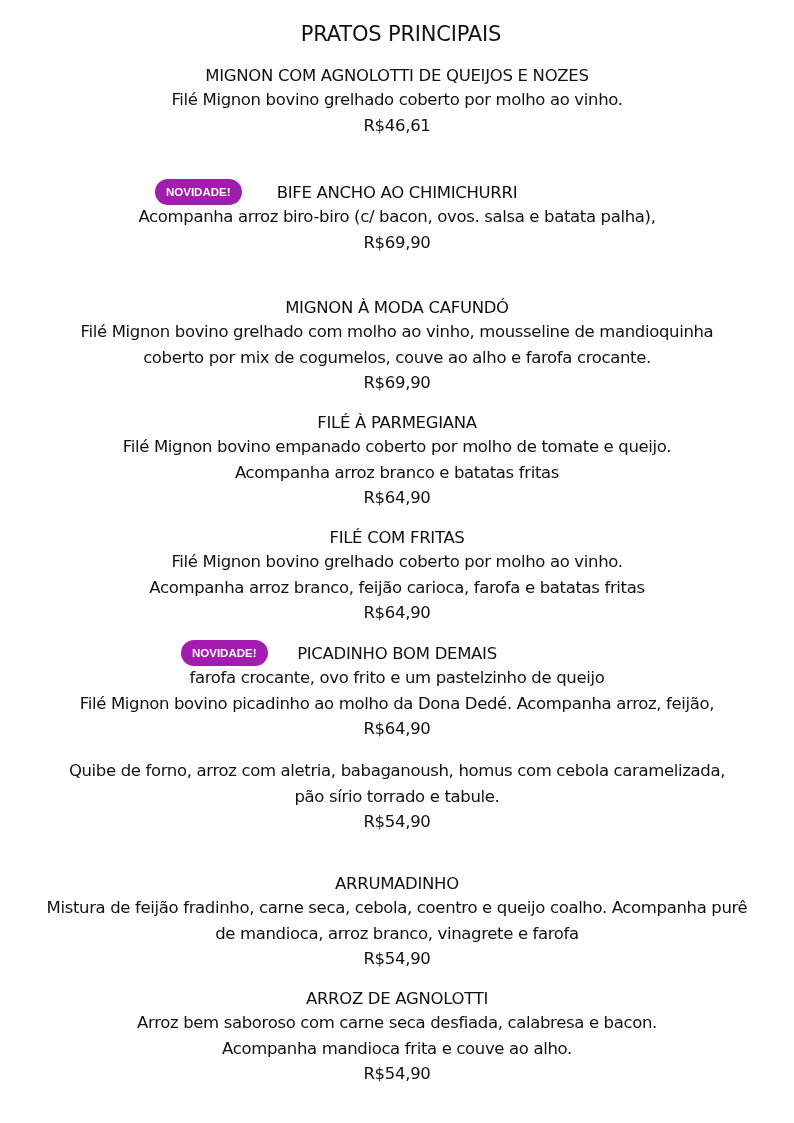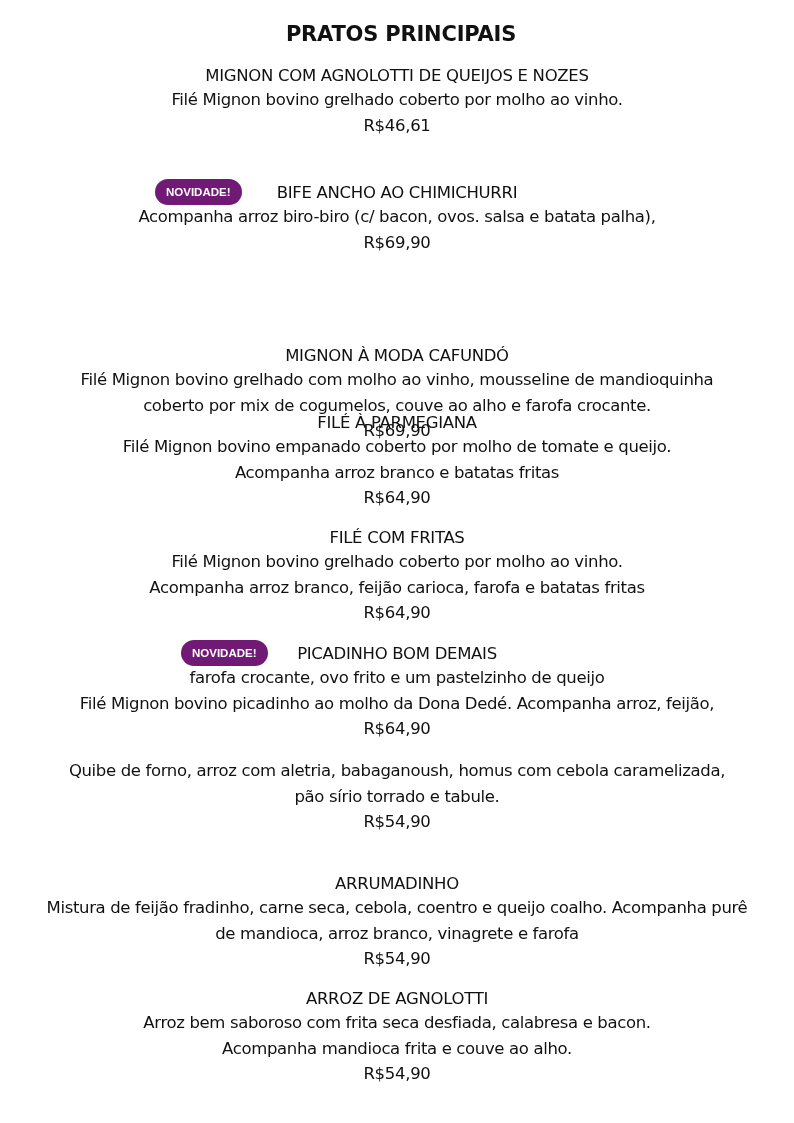--- a/index.html
+++ b/index.html
@@ -4,37 +4,37 @@
   <style>
     html, body { margin: 0; padding: 0; background: #ffffff; }
     body {
       width: 794px; height: 1123px; overflow: hidden;
       font-family: "DejaVu Sans", sans-serif;
       color: #111111;
       position: relative;
     }
     .page-title {
       position: absolute; left: 8px; right: 0; top: 20px;
-      text-align: center; font-weight: bold; font-size: 21px;
+      text-align: center; font-weight: normal; font-size: 21px;
       letter-spacing: -0.2px; line-height: 28px;
     }
     .item { position: absolute; left: 0; right: 0; text-align: center; }
     .item-name-row { position: relative; height: 22px; line-height: 22px; }
     .item-name {
       font-weight: normal; font-size: 16.5px; letter-spacing: -0.3px;
       display: inline-block;
     }
     .desc {
       font-size: 16.5px; line-height: 25.5px; letter-spacing: -0.35px;
       white-space: nowrap;
     }
     .price { font-size: 16.5px; line-height: 25.5px; letter-spacing: -0.3px; }
     .badge {
       position: absolute; top: -3px;
-      background: #701a75; color: #fff;
+      background: #a21caf; color: #fff;
       font-family: "Liberation Sans", sans-serif;
       font-weight: bold; font-size: 11.5px;
       padding: 0 11px; height: 26px; line-height: 26px;
       border-radius: 13px; letter-spacing: 0;
     }
   </style>
 </head>
 <body>
 
 <div class="page-title">PRATOS PRINCIPAIS</div>
@@ -49,21 +49,21 @@
 
 <div class="item" style="top:182px;">
   <div class="item-name-row">
     <span class="badge" style="left:155px;">NOVIDADE!</span>
     <span class="item-name" style="margin-left:0;">BIFE ANCHO AO CHIMICHURRI</span>
   </div>
   <div class="desc">Acompanha arroz biro-biro (c/ bacon, ovos. salsa e batata palha),</div>
   <div class="price">R$69,90</div>
 </div>
 
-<div class="item" style="top:297px;margin-top:48px;">
+<div class="item" style="top:297px;">
   <div class="item-name-row">
     <span class="item-name">MIGNON À MODA CAFUNDÓ</span>
   </div>
   <div class="desc">Filé Mignon bovino grelhado com molho ao vinho, mousseline de mandioquinha</div>
   <div class="desc">coberto por mix de cogumelos, couve ao alho e farofa crocante.</div>
   <div class="price">R$69,90</div>
 </div>
 
 <div class="item" style="top:412px;">
   <div class="item-name-row">
@@ -105,16 +105,16 @@
   </div>
   <div class="desc">Mistura de feijão fradinho, carne seca, cebola, coentro e queijo coalho. Acompanha purê</div>
   <div class="desc">de mandioca, arroz branco, vinagrete e farofa</div>
   <div class="price">R$54,90</div>
 </div>
 
 <div class="item" style="top:988px;">
   <div class="item-name-row">
     <span class="item-name">ARROZ DE AGNOLOTTI</span>
   </div>
-  <div class="desc">Arroz bem saboroso com frita seca desfiada, calabresa e bacon.</div>
+  <div class="desc">Arroz bem saboroso com carne seca desfiada, calabresa e bacon.</div>
   <div class="desc">Acompanha mandioca frita e couve ao alho.</div>
   <div class="price">R$54,90</div>
 </div>
 
 </body></html>

